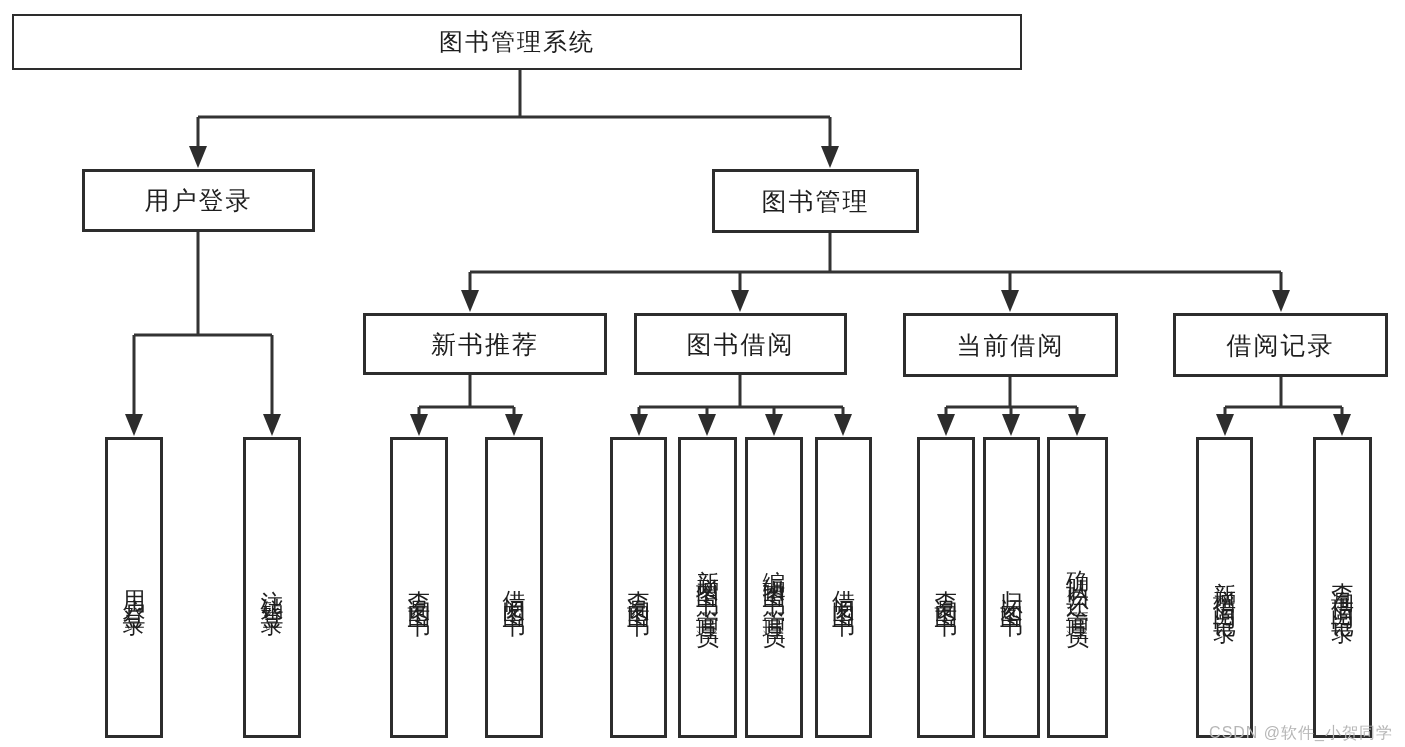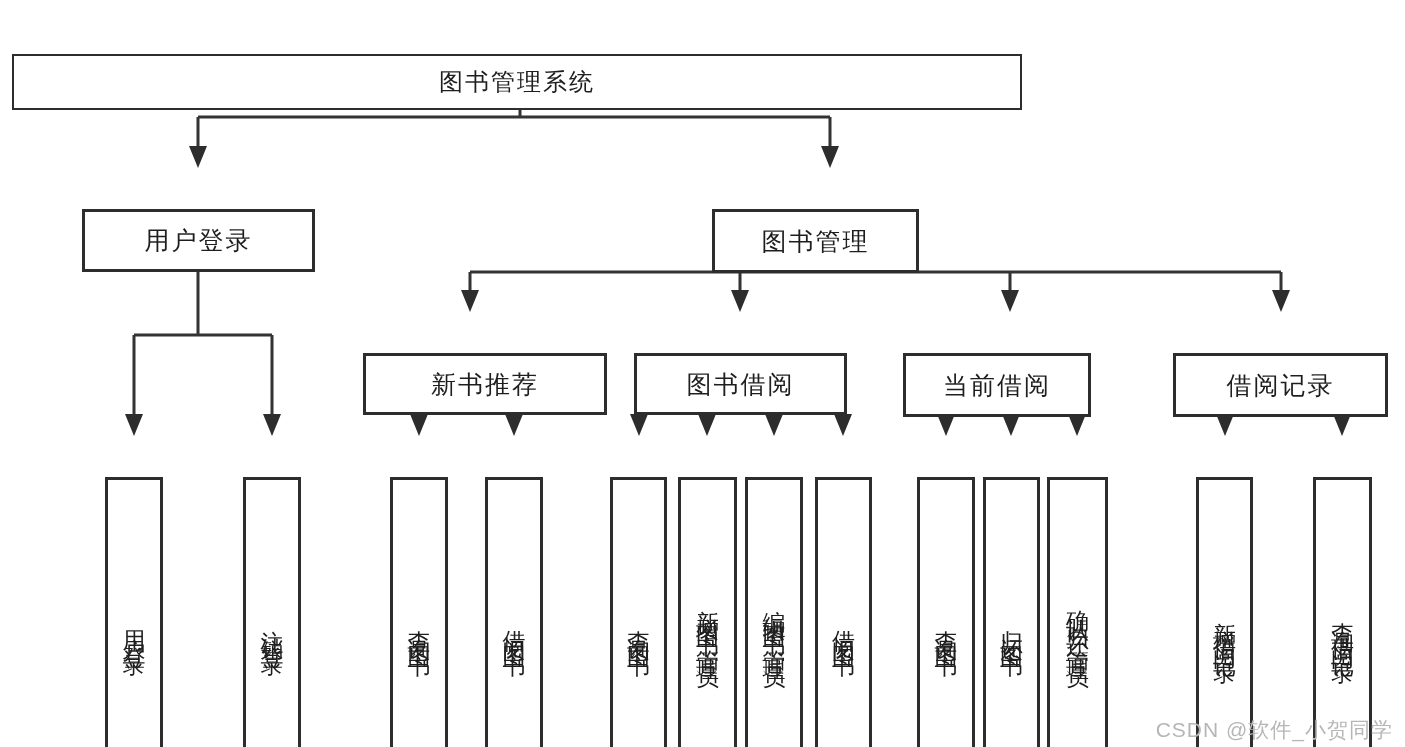--- a/index.html
+++ b/index.html
@@ -15,37 +15,36 @@
   .node {
     position: absolute;
     box-sizing: border-box;
     background: #ffffff;
     border: 3px solid #2d2d2d;
     color: #1e1e1e;
     display: flex;
     align-items: center;
     justify-content: center;
     text-align: center;
-    margin-top: 40px;
   }
   .hbox { font-size: 25px; letter-spacing: 2px; }
   .rootbox { border-width: 2px; font-size: 24px; }
   .vbox {
     writing-mode: vertical-rl;
     text-orientation: mixed;
     font-size: 23px;
     letter-spacing: 8px;
     line-height: 1;
   }
   .watermark {
     position: absolute;
     right: 12px;
     bottom: 3px;
     color: #b6b6b6;
-    font-size: 21px;
+    font-size: 16px;
     letter-spacing: 1px;
     white-space: nowrap;
   }
 </style>
 </head>
 <body>
 
 <div class="stage">
 
   <svg class="wires" viewBox="0 0 1405 747" xmlns="http://www.w3.org/2000/svg">
@@ -106,21 +105,21 @@
     </g>
   </svg>
 
   <div class="node hbox rootbox" style="left:12px; top:14px; width:1010px; height:56px;">图书管理系统</div>
 
   <div class="node hbox" style="left:82px; top:169px; width:233px; height:63px;">用户登录</div>
   <div class="node hbox" style="left:712px; top:169px; width:207px; height:64px;">图书管理</div>
 
   <div class="node hbox" style="left:363px; top:313px; width:244px; height:62px;">新书推荐</div>
   <div class="node hbox" style="left:634px; top:313px; width:213px; height:62px;">图书借阅</div>
-  <div class="node hbox" style="left:903px; top:313px; width:188px; height:64px;">当前借阅</div>
+  <div class="node hbox" style="left:903px; top:313px; width:215px; height:64px;">当前借阅</div>
   <div class="node hbox" style="left:1173px; top:313px; width:215px; height:64px;">借阅记录</div>
 
   <div class="node vbox" style="left:105px; top:437px; width:58px; height:301px;">用户登录</div>
   <div class="node vbox" style="left:243px; top:437px; width:58px; height:301px;">注销登录</div>
 
   <div class="node vbox" style="left:390px; top:437px; width:58px; height:301px;">查询图书</div>
   <div class="node vbox" style="left:485px; top:437px; width:58px; height:301px;">借阅图书</div>
 
   <div class="node vbox" style="left:610px; top:437px; width:57px; height:301px;">查询图书</div>
   <div class="node vbox" style="left:678px; top:437px; width:59px; height:301px;">新增图书（管理员）</div>

